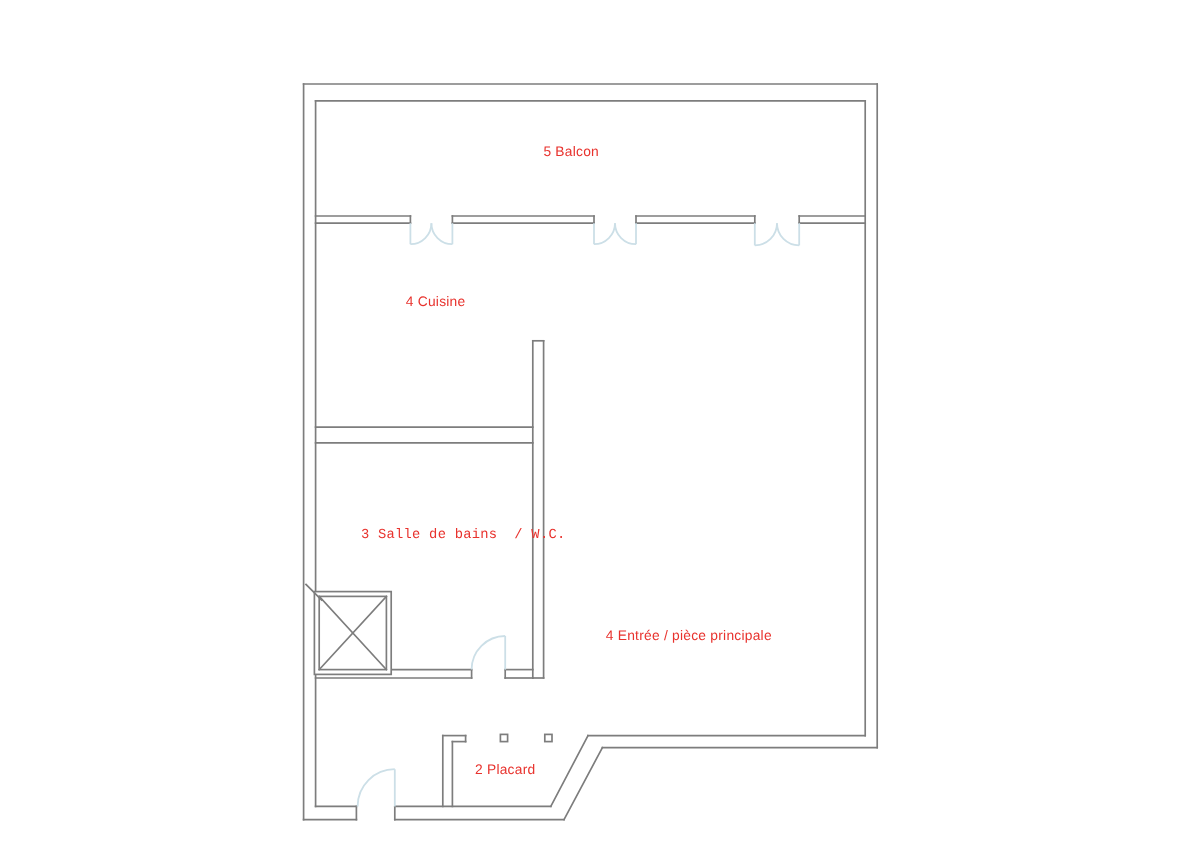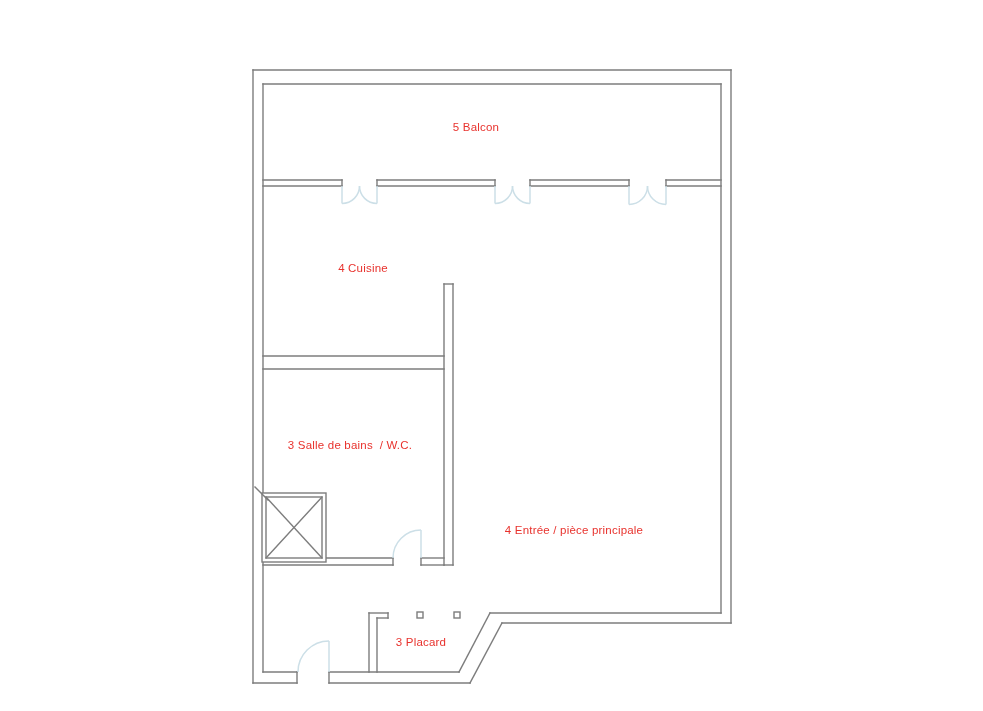--- a/index.html
+++ b/index.html
@@ -140,20 +140,20 @@
     </g>
 
     <g>
       <line class="door" x1="329" y1="641" x2="329" y2="672"></line>
       <path class="door" d="M298,672 A31,31 0 0 1 329,641"></path>
     </g>
   </svg>
 
   <div class="room-label" style="left:476px;top:128px;">5 Balcon</div>
 
-  <div class="room-label" style="left:363px;top:269px;">4 Cuisine</div>
+  <div class="room-label" style="left:363px;top:253px;">4 Cuisine</div>
 
-  <div class="room-label" style="left:350px;top:446px;">3 Salle de bains  / W.C.</div>
+  <div class="room-label" style="left:386px;top:446px;font-family:Liberation Mono, monospace;">3 Salle de bains  / W.C.</div>
 
   <div class="room-label" style="left:574px;top:531px;">4 Entrée / pièce principale</div>
 
-  <div class="room-label" style="left:421px;top:643px;">3 Placard</div>
+  <div class="room-label" style="left:421px;top:643px;">2 Placard</div>
 </div>
 
 </body></html>

